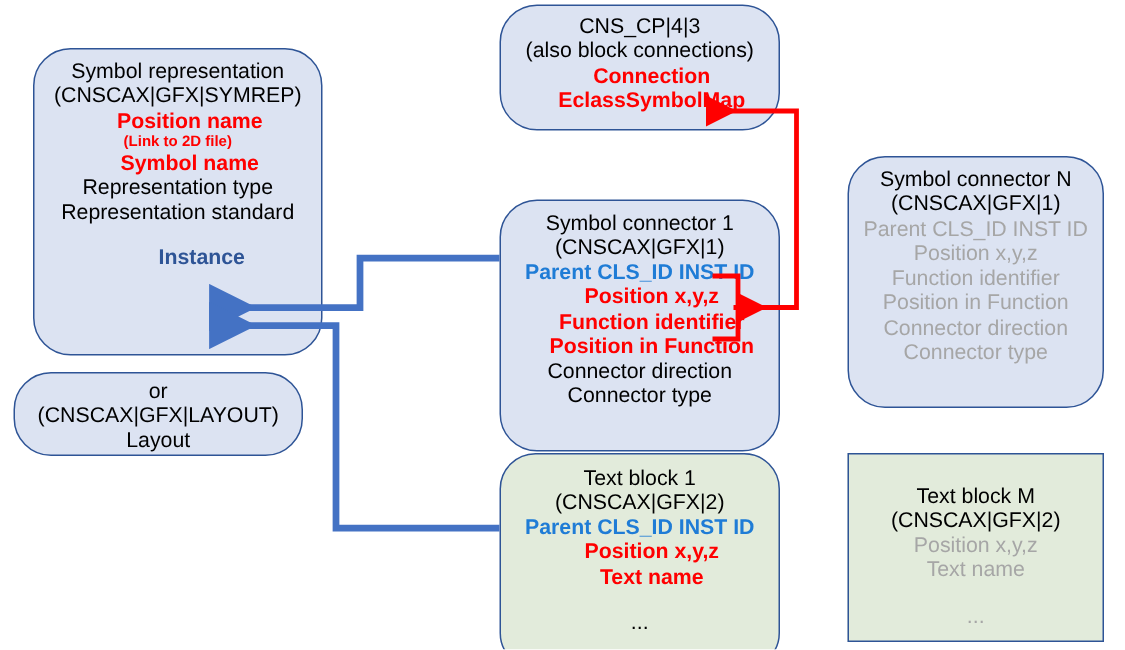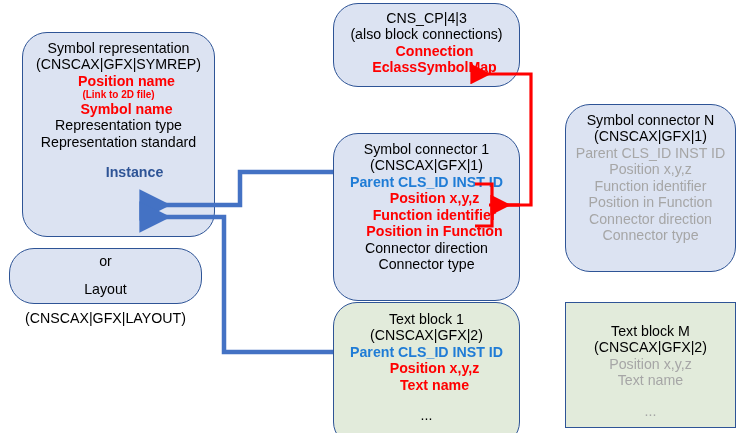--- a/index.html
+++ b/index.html
@@ -63,24 +63,24 @@
     <span class="ln f14 black">(CNSCAX|GFX|SYMREP)</span>
     <span class="ln f14 red">Position name</span>
     <span class="ln redsm">(Link to 2D file)</span>
     <span class="ln f14 red">Symbol name</span>
     <span class="ln f14 black">Representation type</span>
     <span class="ln f14 black">Representation standard</span>
     <span class="spacer"></span>
     <span class="ln f14 instance">Instance</span>
   </div>
 
-  <div class="box blue" style="left:9px; top:248px; width:193px; height:56px; padding-top:4px;gap:12px;">
+  <div class="box blue" style="left:9px; top:248px; width:193px; height:56px; padding-top:4px;">
     <span class="ln f14 black">or</span>
+    <span class="ln f14 black">(CNSCAX|GFX|LAYOUT)</span>
     <span class="ln f14 black">Layout</span>
-    <span class="ln f14 black">(CNSCAX|GFX|LAYOUT)</span>
   </div>
 
   <div class="box blue" style="left:333px; top:3px; width:187px; height:84px; padding-top:6px;">
     <span class="ln f14 black">CNS_CP|4|3</span>
     <span class="ln f14 black">(also block connections)</span>
     <span class="ln f14 red">Connection</span>
     <span class="ln f14 red">EclassSymbolMap</span>
   </div>
 
   <div class="box blue" style="left:333px; top:104px; width:187px; height:168px; padding-top:7px;margin-top:29px;">

